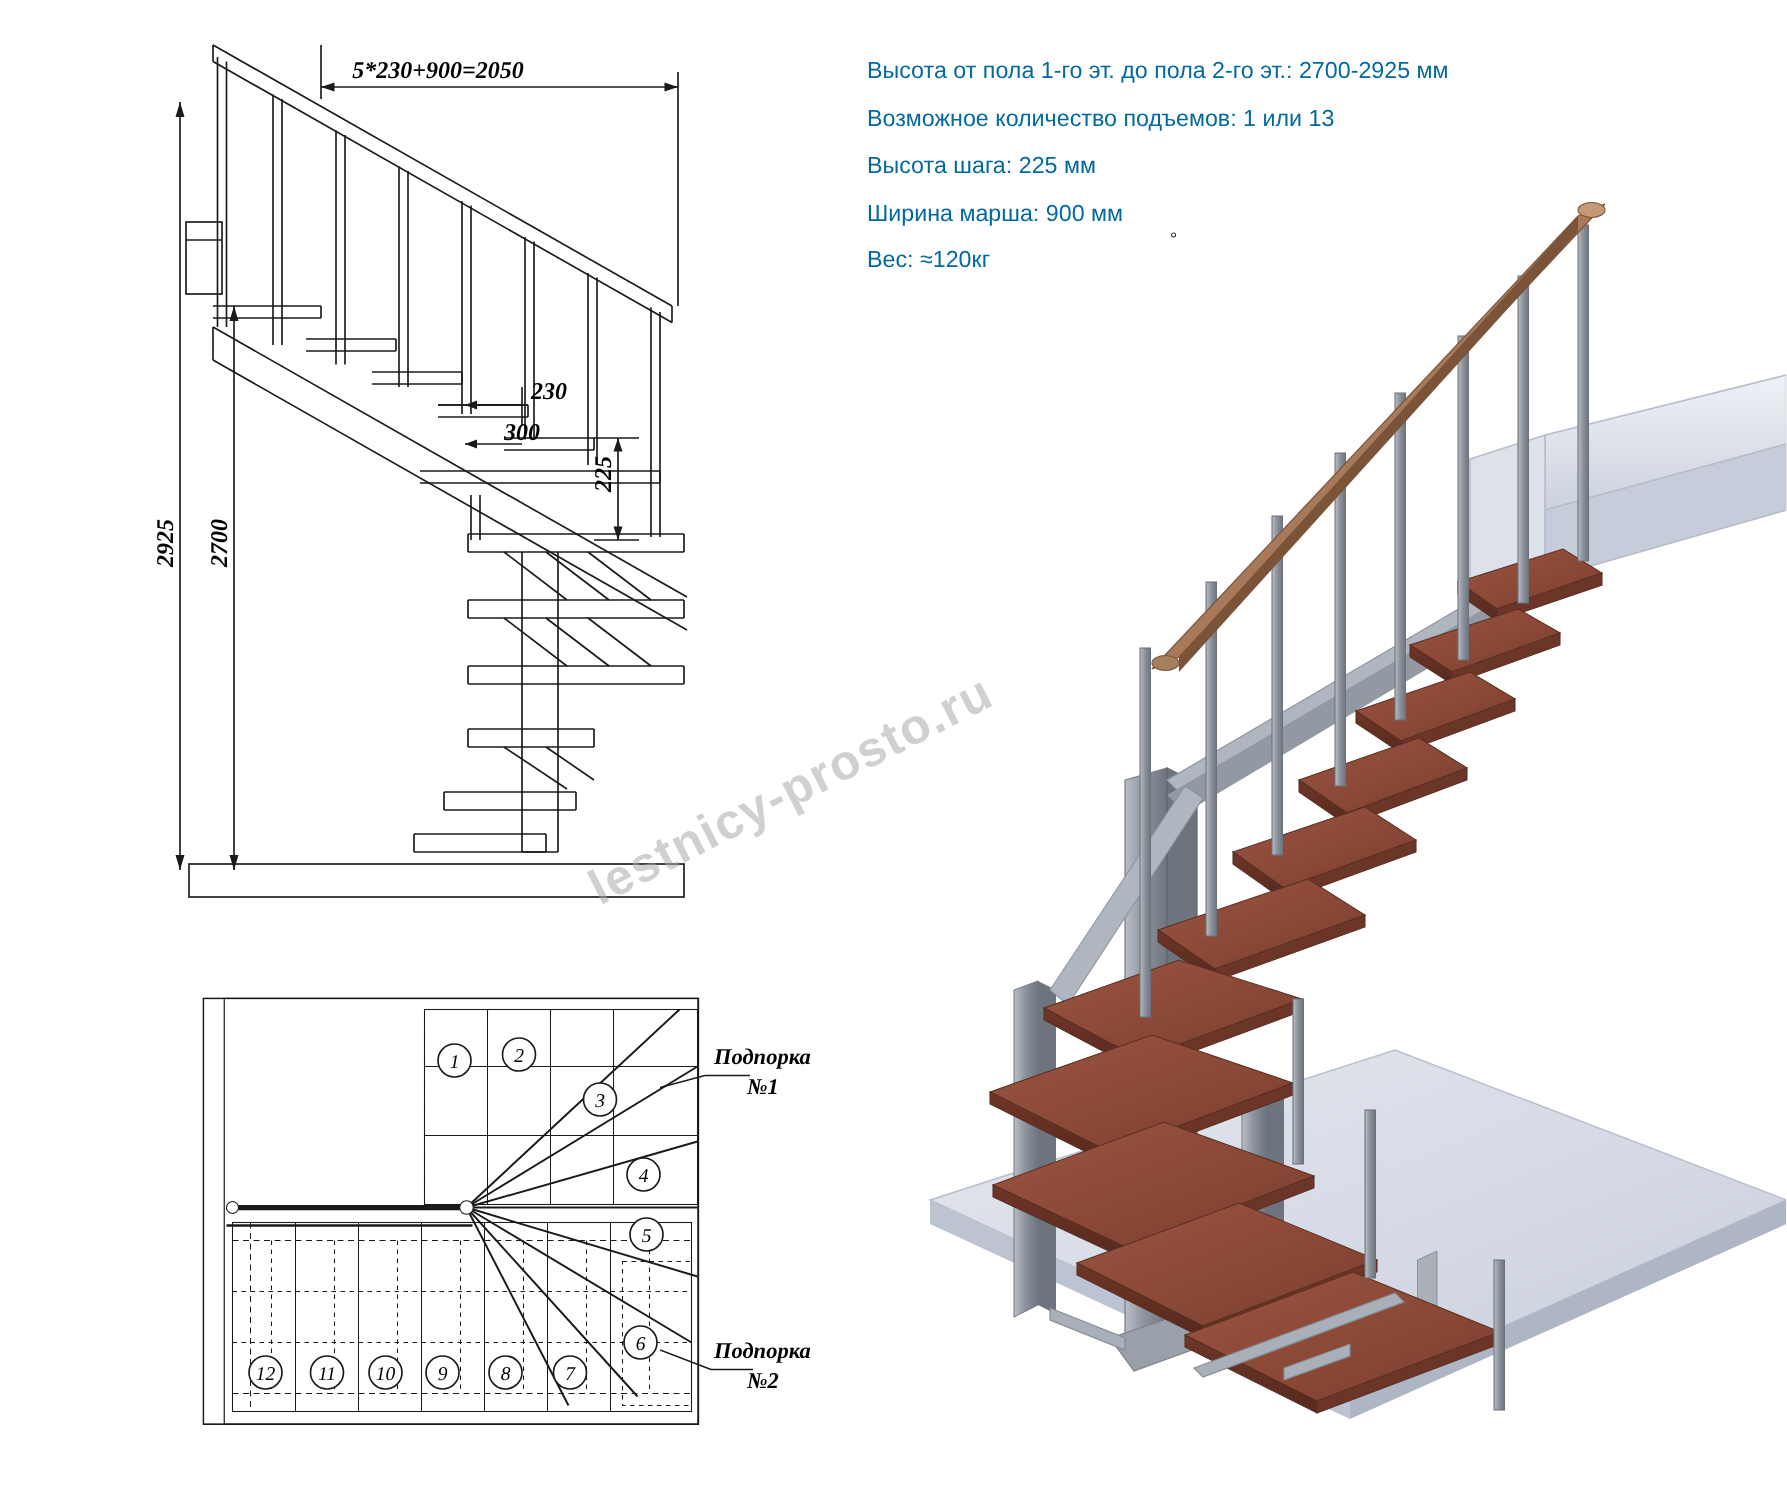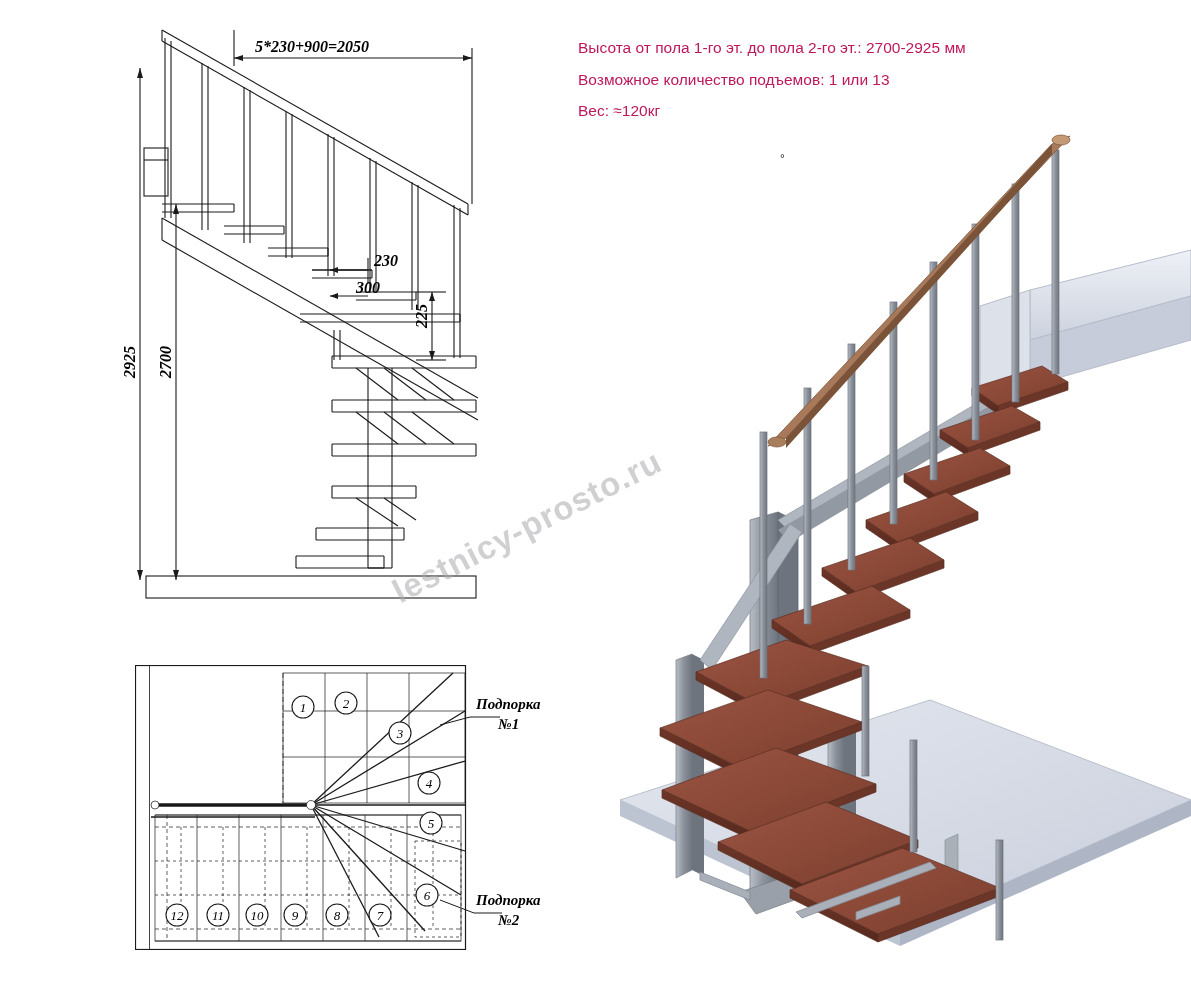--- a/index.html
+++ b/index.html
@@ -23,30 +23,30 @@
 
   
   #spec-list {
     position: absolute;
     left: 578px;
     top: 40px;
     width: 560px;
   }
   #spec-list .spec-line {
     font-size: 15.5px;
-    color: #be185d;
+    color: #0369a1;
     line-height: 1.0;
     margin-bottom: 16px;
     white-space: nowrap;
   }
 
   
   #elevation-drawing {
     position: absolute;
-    left: 116px;
+    left: 96px;
     top: 8px;
     width: 470px;
     height: 620px;
   }
   #elevation-drawing svg { display: block; }
 
   .dim-label {
     font-family: "Liberation Serif", serif;
     font-style: italic;
     font-weight: bold;
@@ -112,20 +112,22 @@
   }
 </style>
 </head>
 <body>
 
 <div class="page">
 
   <div id="spec-list">
     <div class="spec-line">Высота от пола 1-го эт. до пола 2-го эт.: 2700-2925 мм</div>
     <div class="spec-line">Возможное количество подъемов: 1 или 13</div>
+    <div class="spec-line">Высота шага: 225 мм</div>
+    <div class="spec-line">Ширина марша: 900 мм</div>
     <div class="spec-line">Вес: ≈120кг</div>
   </div>
 
   <div style="position:absolute; left:780px; top:152px; font-size:12px; color:#1a1a1a;">°</div>
 
   <div id="elevation-drawing">
     <svg width="470" height="620" viewBox="0 0 470 620" xmlns="http://www.w3.org/2000/svg">
       <g stroke="#1a1a1a" fill="none" stroke-width="1.1">
 
         <line x1="46" y1="22" x2="352" y2="196"></line>

